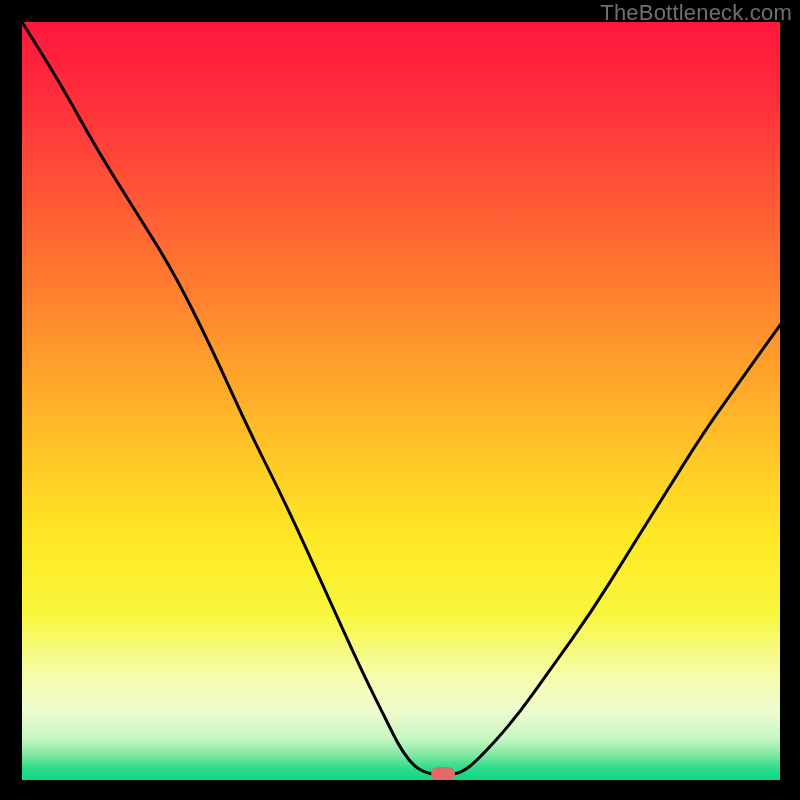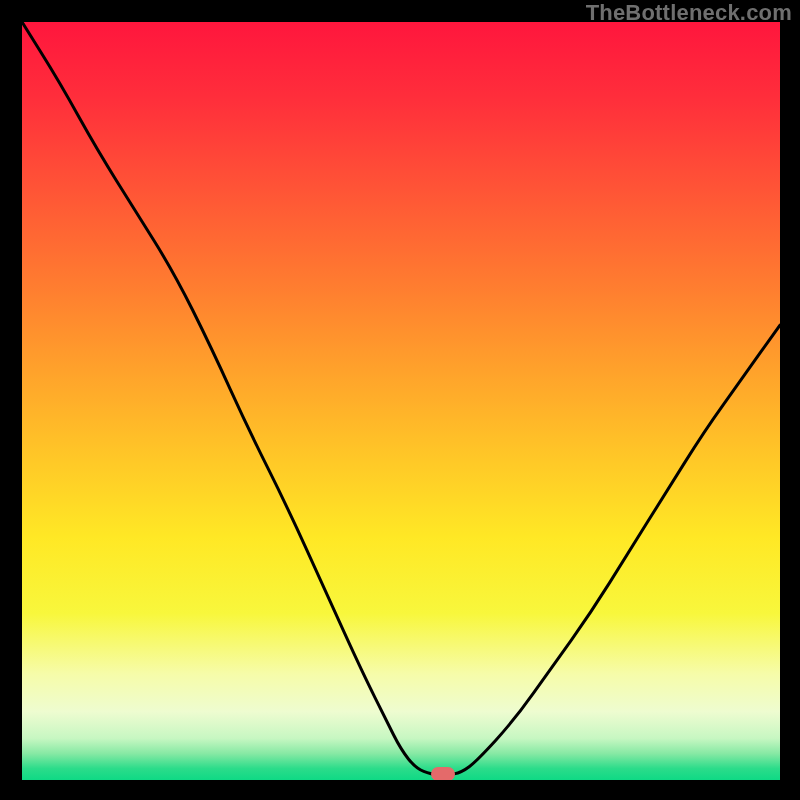--- a/index.html
+++ b/index.html
@@ -25,21 +25,21 @@
     width: 758px;
     height: 758px;
     overflow: hidden;
   }
   .attribution {
     position: absolute;
     top: 0px;
     right: 8px;
     font-family: Arial, Helvetica, sans-serif;
     font-size: 22px;
-    font-weight: bold;
+    font-weight: normal;
     color: #6f6f6f;
     letter-spacing: 0.2px;
     user-select: none;
   }
   svg {
     display: block;
   }
   .marker {
     position: absolute;
     width: 24px;

